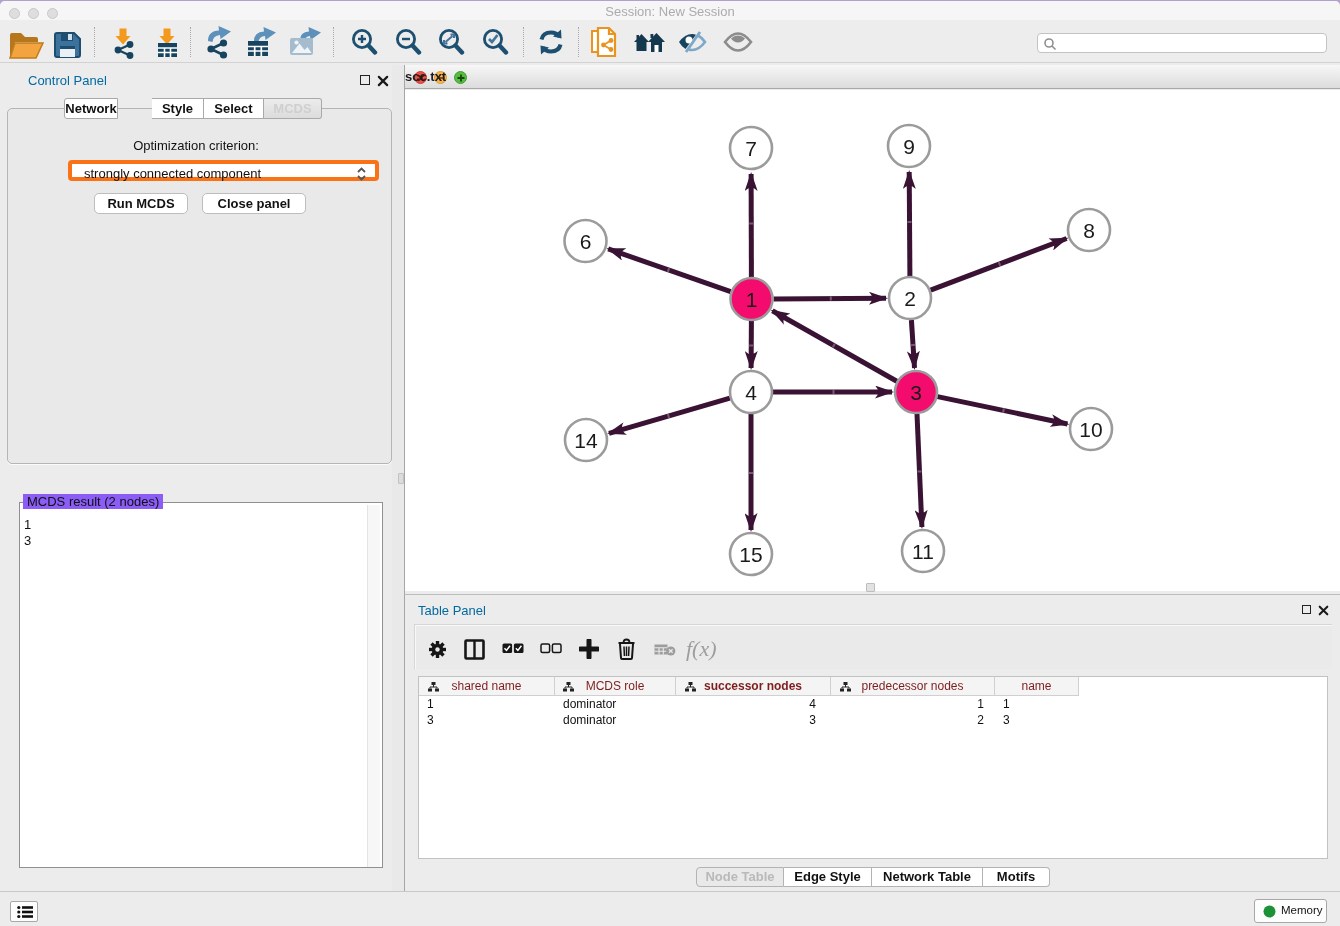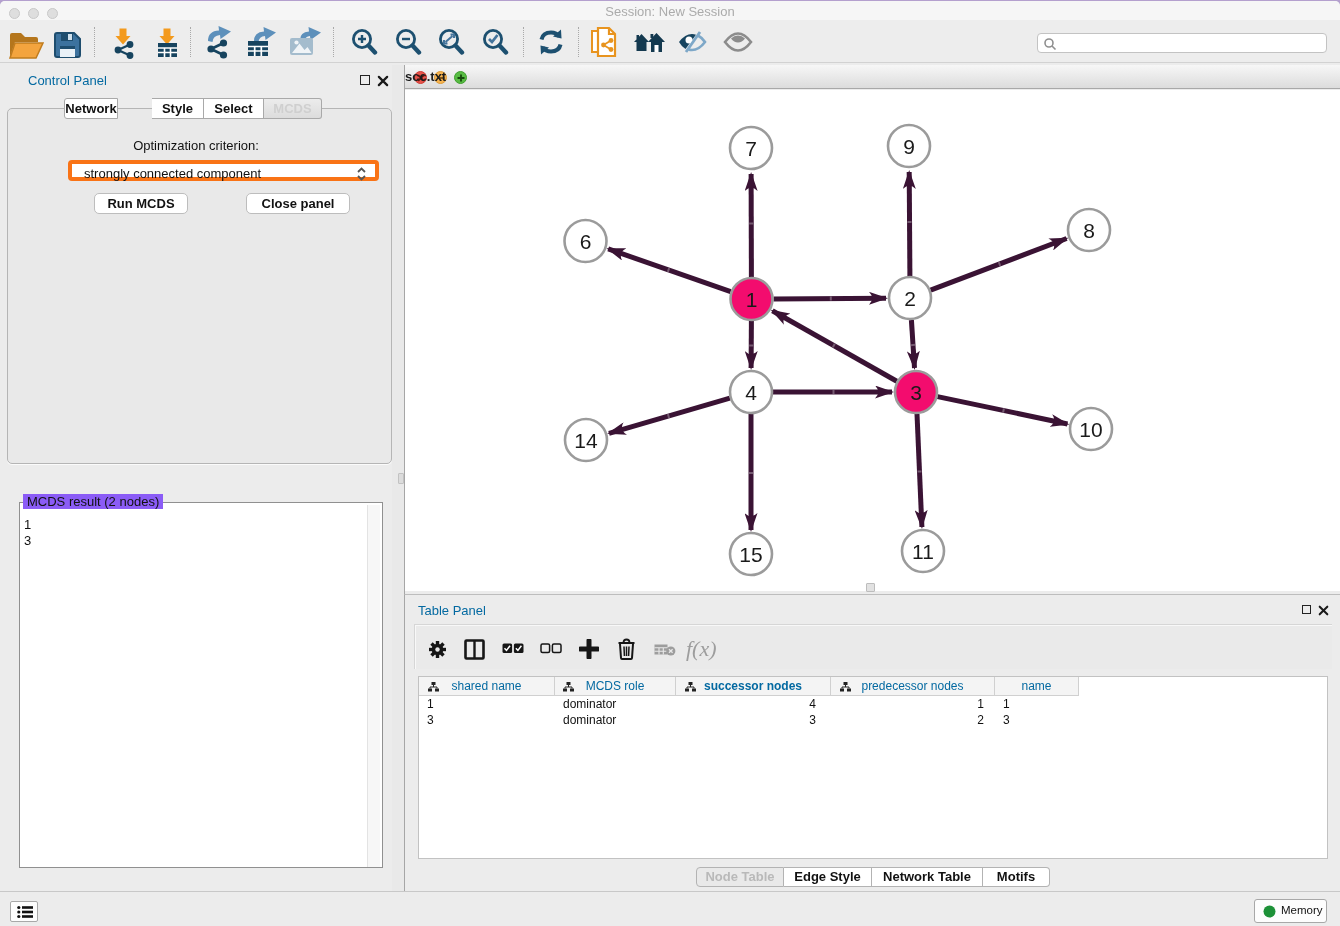--- a/index.html
+++ b/index.html
@@ -36,21 +36,21 @@
 #netheader { position:absolute; left:0; top:0; width:936px; height:24px; background:linear-gradient(#f7f7f7,#dcdcdc); border-bottom:1px solid #a8a8a8; }
 #nettitle { position:absolute; left:0; top:4px; width:936px; text-align:left; font-size:13px; color:#1c1c1c; font-weight:bold; }
 .mtl { position:absolute; top:6px; width:13px; height:13px; border-radius:50%; }
 #netcanvas { position:absolute; left:0; top:25px; width:936px; height:501px; background:#fff; }
 #netbottom { position:absolute; left:0; top:526px; width:936px; height:3px; background:#ececec; }
 #nethandle { position:absolute; left:461px; top:518px; width:9px; height:9px; background:#e2e2e2; border:1px solid #bdbdbd; border-radius:1px; }
 
 #tpanel { position:absolute; left:404px; top:593px; width:936px; height:297px; background:#ececec; border-left:1px solid #a6a6a6; border-top:1px solid #bdbdbd; }
 #ttoolbar { position:absolute; left:9px; top:29px; width:918px; height:45px; background:#eaeaea; border-top:1px solid #d6d6d6; border-left:1px solid #d6d6d6; box-shadow:inset 1px 1px 0 #f8f8f8; }
 #ttable { position:absolute; left:13px; top:81px; width:910px; height:183px; background:#fff; border:1px solid #c2c2c2; }
-.th { position:absolute; top:0; height:19px; background:#f4f4f4; border-right:1px solid #d0d0d0; border-bottom:1px solid #d0d0d0; font-size:12px; color:#0369a1; text-align:center; line-height:18px; }
+.th { position:absolute; top:0; height:19px; background:#f4f4f4; border-right:1px solid #d0d0d0; border-bottom:1px solid #d0d0d0; font-size:12px; color:#7f1d1d; text-align:center; line-height:18px; }
 .td { position:absolute; font-size:12px; color:#111; height:17px; line-height:17px; }
 .btab { position:absolute; top:272px; height:20px; background:#fff; border:1px solid #b3b3b3; border-left:none; font-size:13px; font-weight:bold; color:#111; text-align:center; line-height:18px; }
 
 #statusbar { position:absolute; left:0; top:890px; width:1340px; height:36px; background:#ececec; border-top:1px solid #c8c8c8; }
 #listbtn { position:absolute; left:10px; top:9px; width:28px; height:21px; background:#fdfdfd; border:1px solid #a8a8a8; border-radius:2px; }
 #membtn { position:absolute; left:1254px; top:7px; width:73px; height:24px; background:#fdfdfd; border:1px solid #a8a8a8; border-radius:3px; font-size:11.5px; color:#111; }
 </style>
 </head>
 <body>
 <div id="win">
@@ -199,21 +199,21 @@
     <div class="tab" style="left:64px;width:54px;border-left:1px solid #a9a9a9;border-radius:3px 0 0 3px;">Network</div>
     <div class="tab" style="left:152px;width:52px;">Style</div>
     <div class="tab" style="left:204px;width:60px;">Select</div>
     <div class="tab" style="left:264px;width:58px;background:linear-gradient(#ececec,#dcdcdc);color:#cfcfcf;border-radius:0 3px 3px 0;">MCDS</div>
     <div id="optlabel">Optimization criterion:</div>
     <div id="combo">strongly connected component<svg style="position:absolute;right:8px;top:3px;" width="11" height="14" viewBox="0 0 11 14">
           <path d="M2 5 L5.5 1.5 L9 5" fill="none" stroke="#555" stroke-width="1.8"></path>
           <path d="M2 9 L5.5 12.5 L9 9" fill="none" stroke="#555" stroke-width="1.8"></path>
         </svg></div>
     <div class="btn" style="left:94px;width:94px;">Run MCDS</div>
-    <div class="btn" style="left:202px;width:104px;margin-left:44px;">Close panel</div>
+    <div class="btn" style="left:202px;width:104px;">Close panel</div>
     <div id="resultbox">
         <div id="resultscroll"></div>
       </div>
     <div id="resultlabel">MCDS result (2 nodes)</div>
     <div id="resulttext">1<br>3</div>
   </div>
   <div id="divider"></div>
   <div id="divhandle"></div>
   <div id="netframe">
     <div id="netcanvas">

